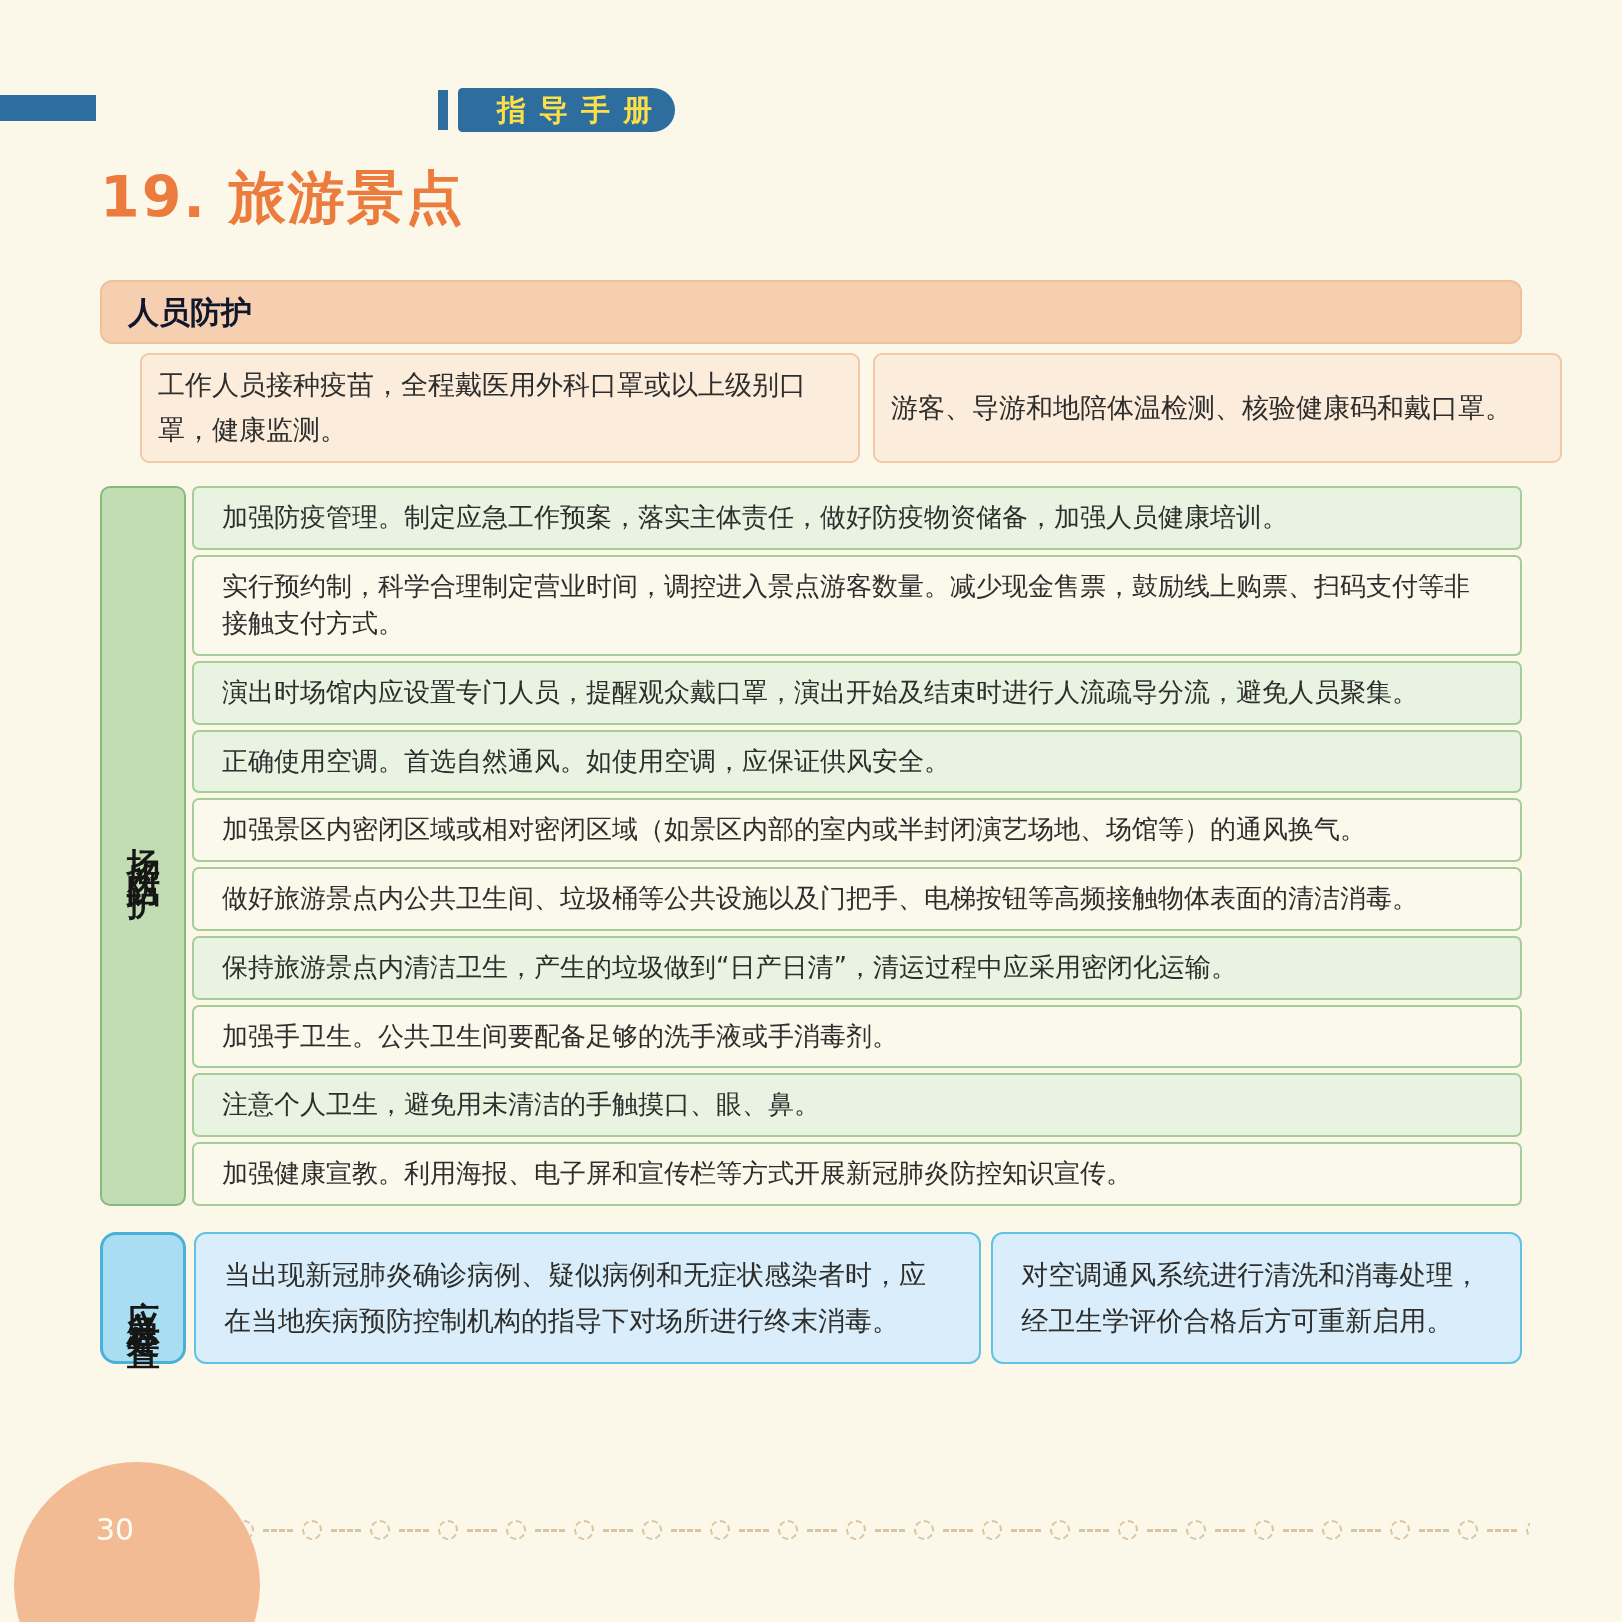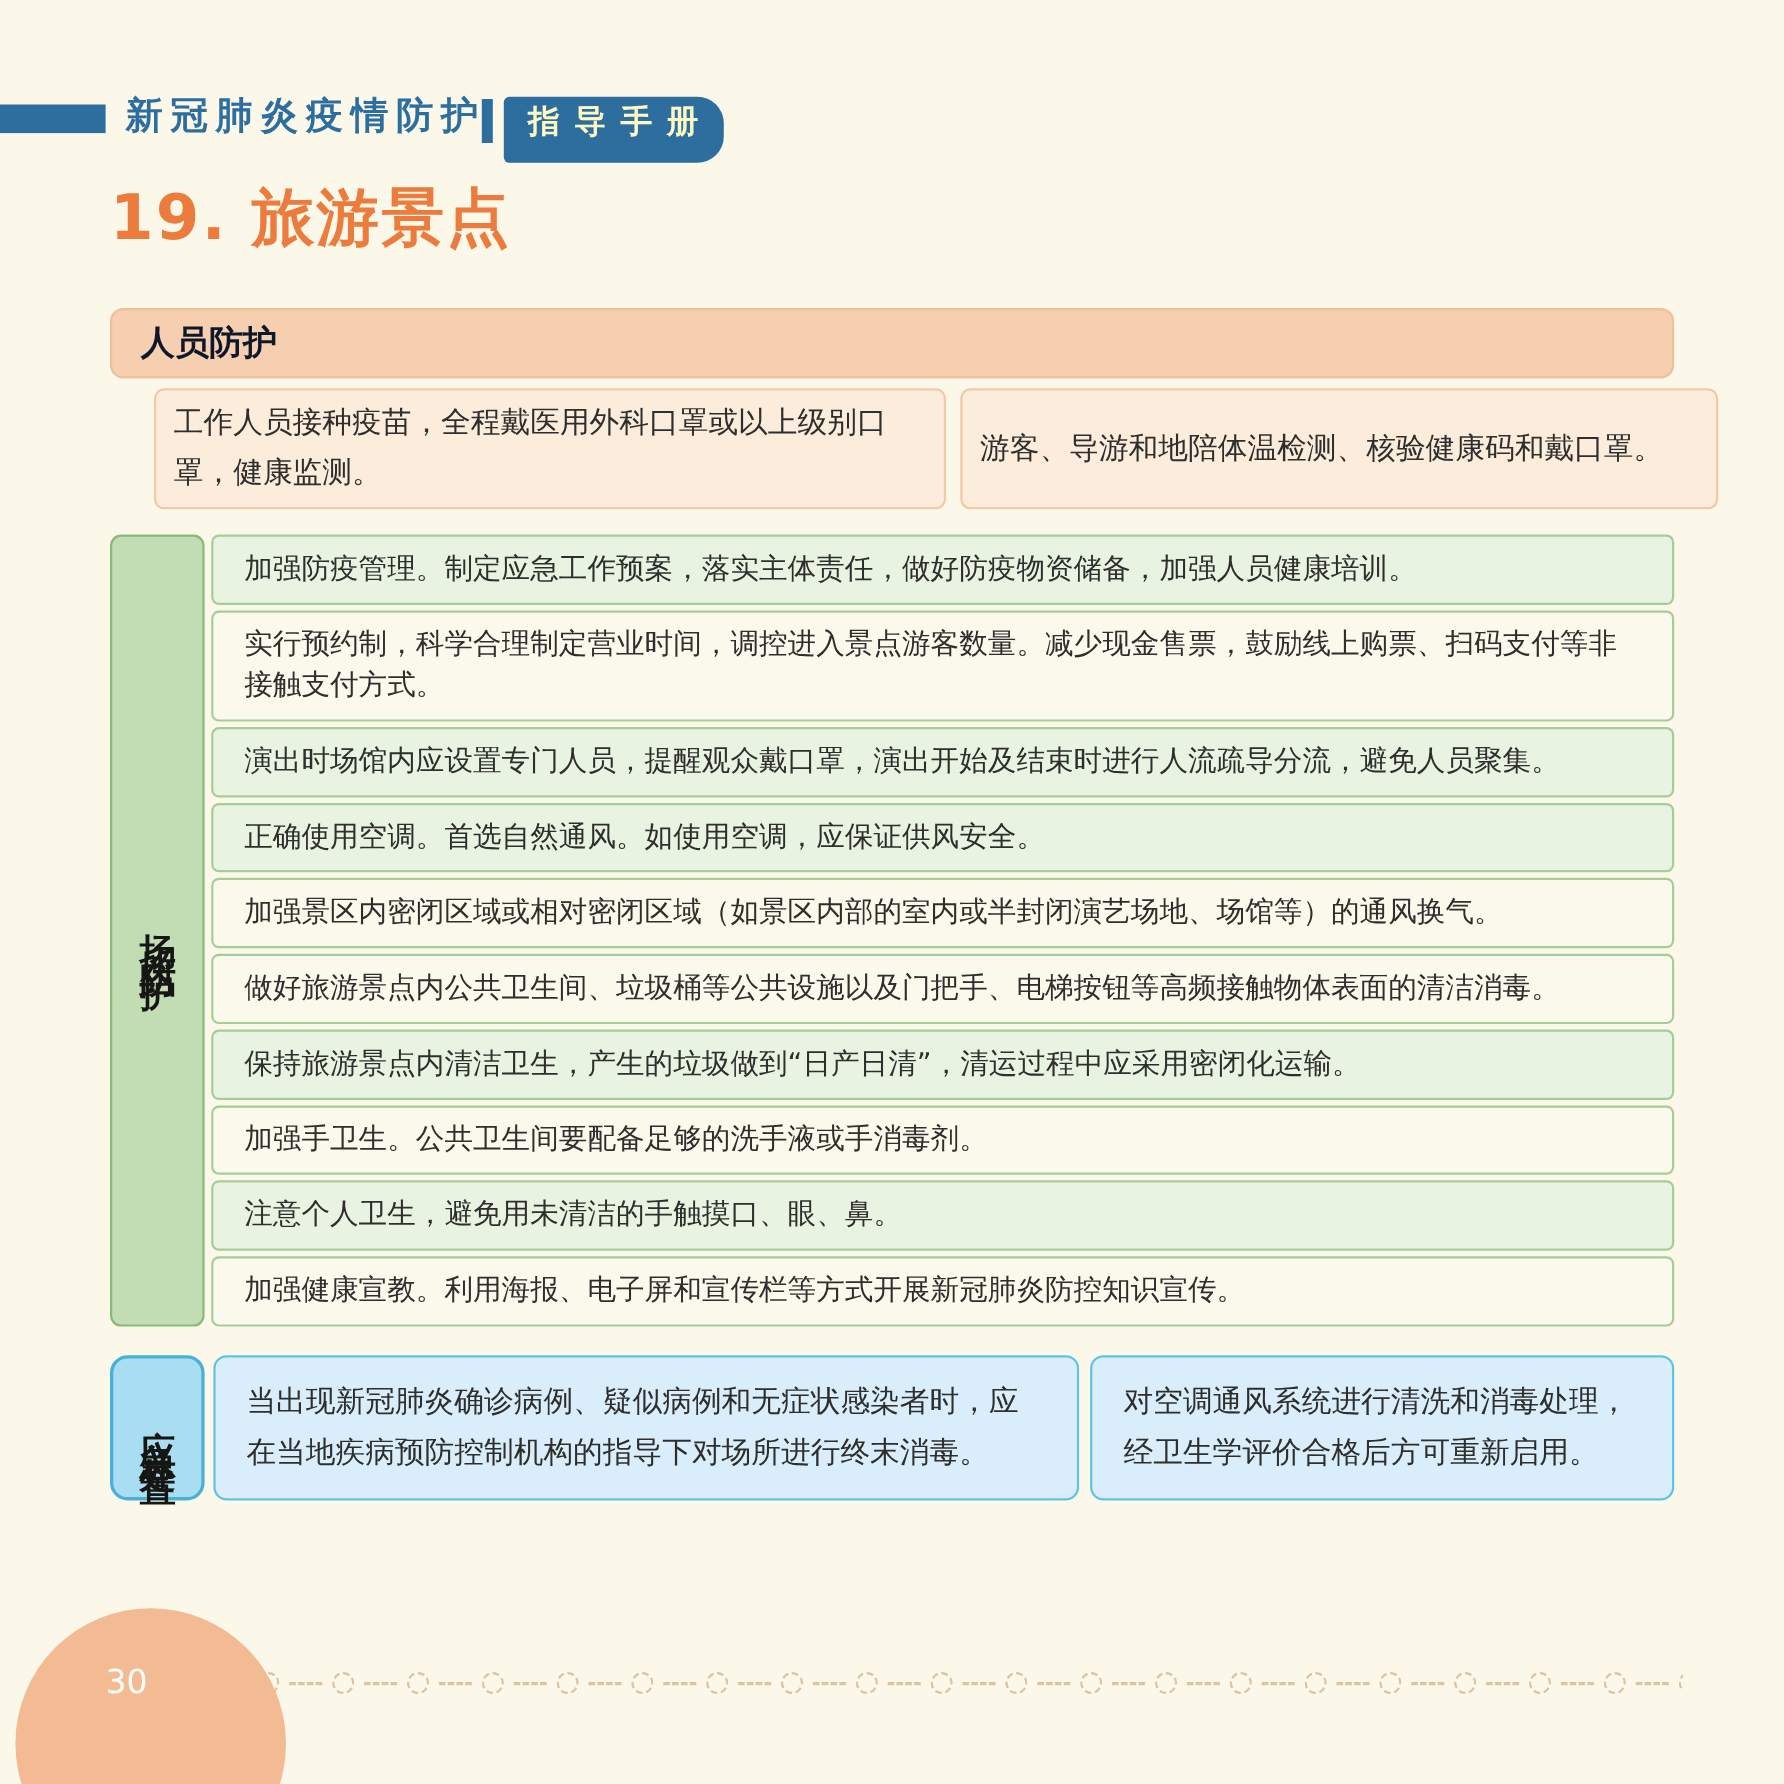--- a/index.html
+++ b/index.html
@@ -12,25 +12,25 @@
     color:var(--text,#2e2e2c);
   }
   
   .top-bar{position:absolute;left:0;top:95px;width:96px;height:26px;background:var(--blue,#2d6e9f);}
   .series-title{
     position:absolute;left:114px;top:82px;
     font-size:34px;font-weight:bold;color:var(--blue,#2d6e9f);letter-spacing:7px;white-space:nowrap;
   }
   .badge-tick{position:absolute;left:438px;top:90px;width:10px;height:40px;background:var(--blue,#2d6e9f);}
   .badge{
-    position:absolute;left:458px;top:88px;height:60px;
-    background:var(--blue,#2d6e9f);color:#fef9c3;
+    position:absolute;left:458px;top:88px;height:44px;
+    background:var(--blue,#2d6e9f);color:#fde047;
     border-radius:5px 24px 24px 5px;
     font-size:29px;font-weight:bold;letter-spacing:13px;
-    line-height:45px;padding:0 10px 0 22px;white-space:nowrap;
+    line-height:45px;padding:0 10px 0 39px;white-space:nowrap;
   }
   .page-title{
     position:absolute;left:100px;top:160px;margin:0;
     font-size:57px;font-weight:bold;color:var(--orange,#ec7c3d);letter-spacing:2px;
   }
   
   .personnel-header{
     position:absolute;left:100px;top:280px;width:1422px;height:64px;box-sizing:border-box;
     background:var(--peach,#f6cfb1);border:2px solid var(--peach-border,#f0c09a);border-radius:12px;
     font-size:31px;font-weight:bold;line-height:60px;padding-left:26px;color:#0f172a;
@@ -96,21 +96,20 @@
     position:absolute;left:96px;top:1512px;z-index:2;
     font-size:30px;color:#fffdf6;
   }
 </style>
 </head>
 <body>
 
 <div class="page">
 
   <div class="top-bar"></div>
-  <div class="series-title">新冠肺炎疫情防护</div>
   <div class="badge-tick"></div>
   <div class="badge">指导手册</div>
 
   <h1 class="page-title">19. 旅游景点</h1>
 
   <div class="personnel-header">人员防护</div>
   <div class="personnel-boxes">
     <div class="pbox pbox-left">工作人员接种疫苗，全程戴医用外科口罩或以上级别口罩，健康监测。</div>
     <div class="pbox pbox-right">游客、导游和地陪体温检测、核验健康码和戴口罩。</div>
   </div>

